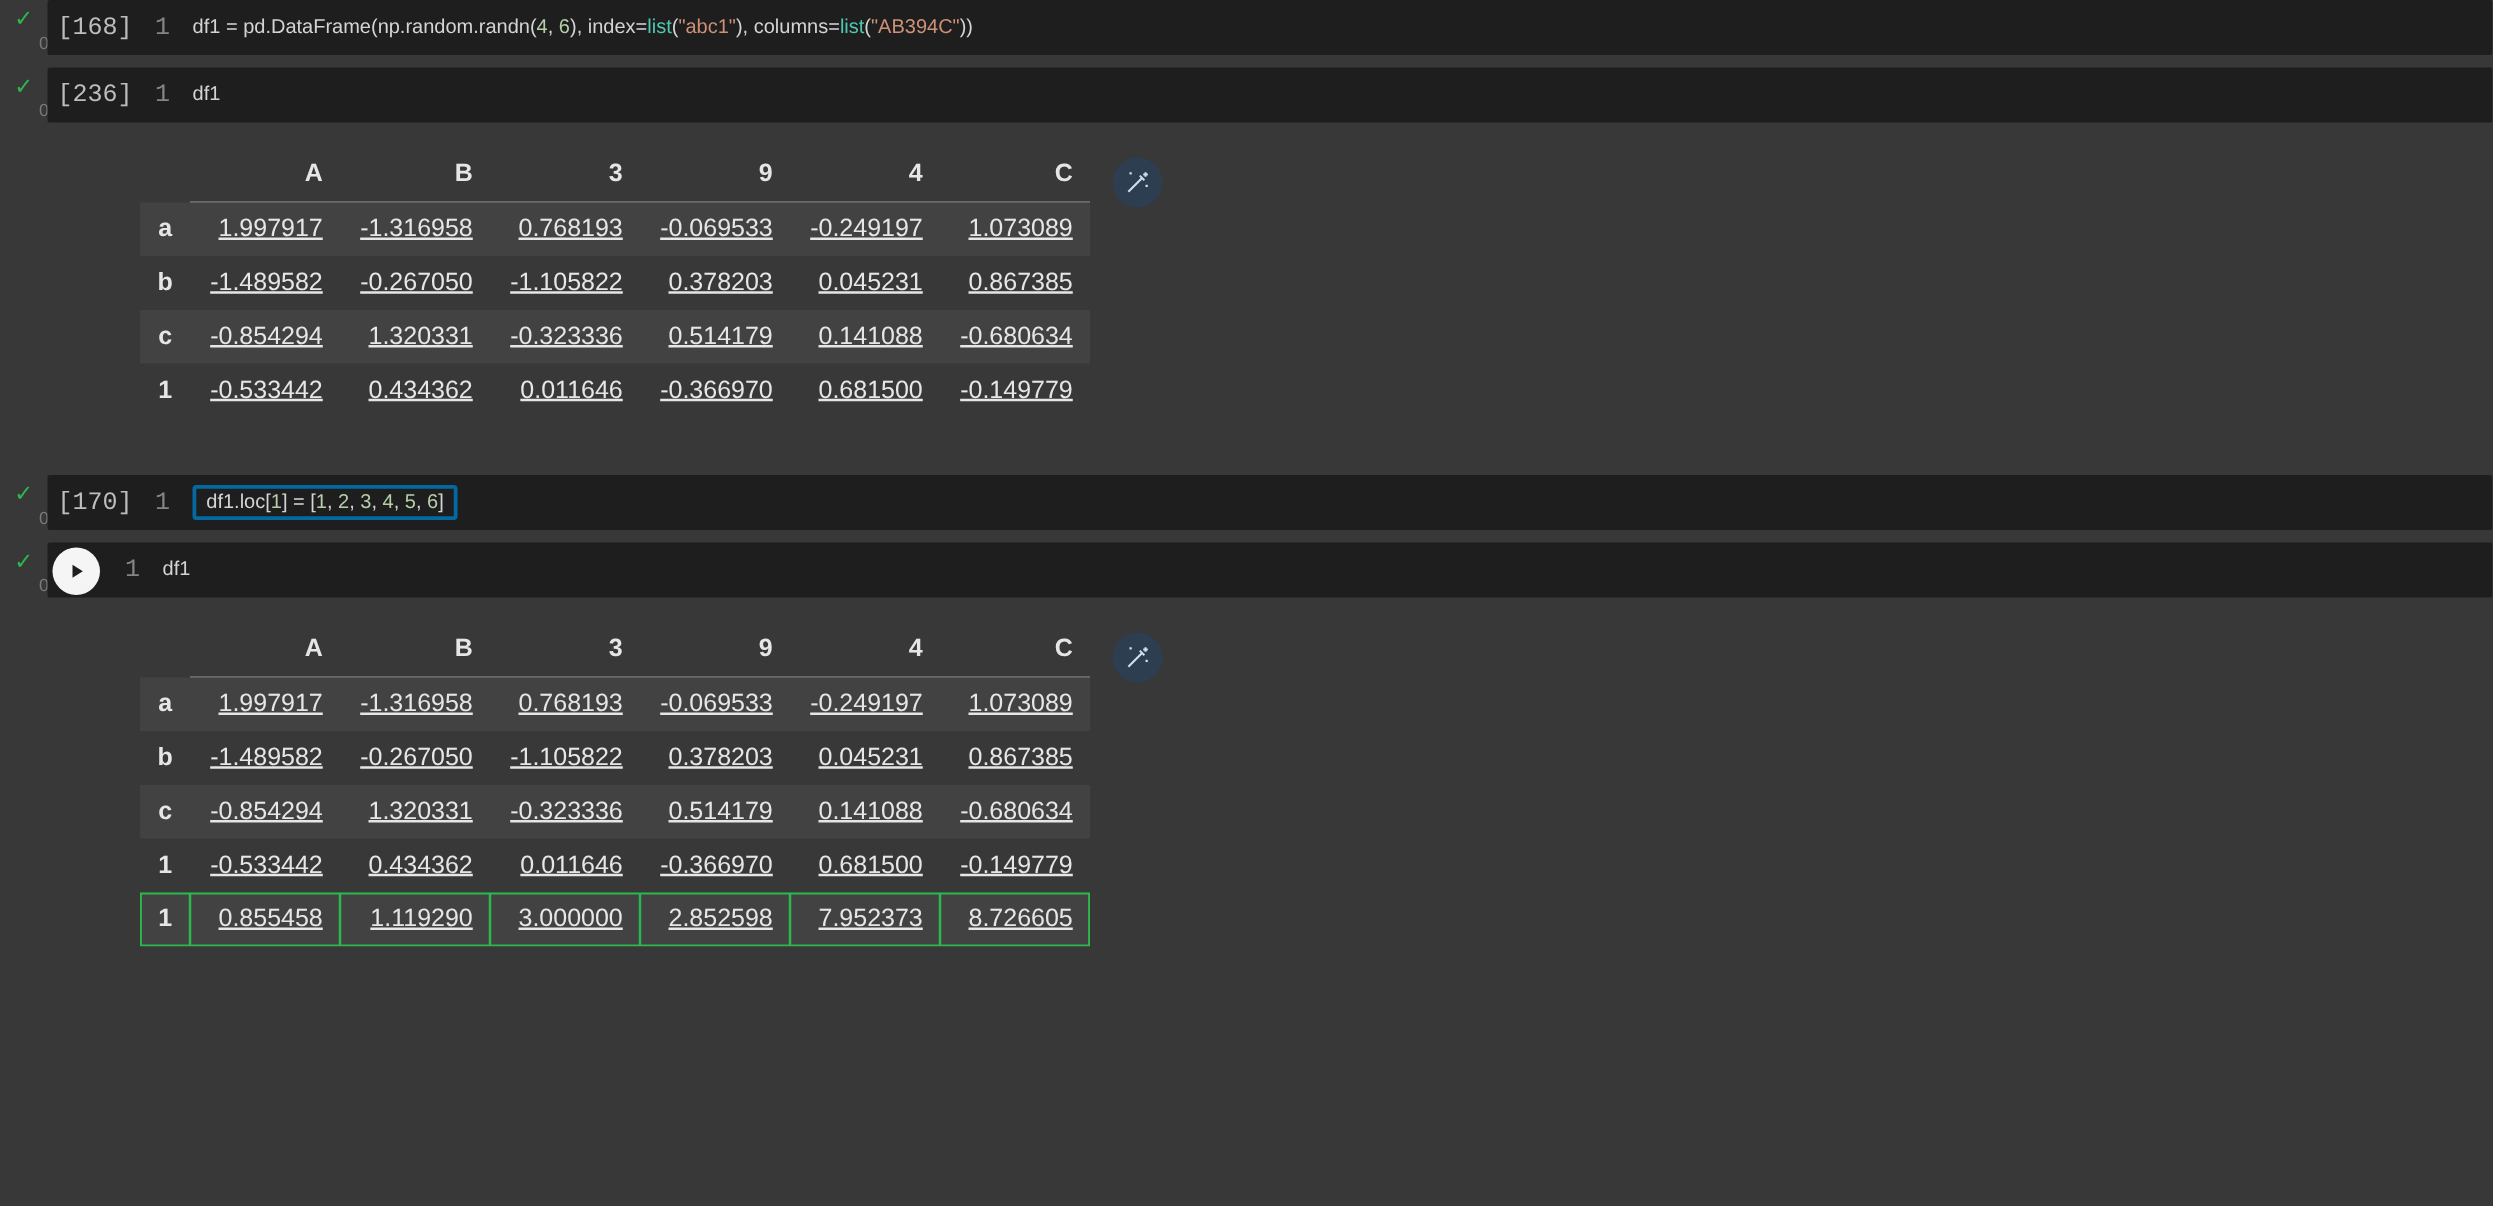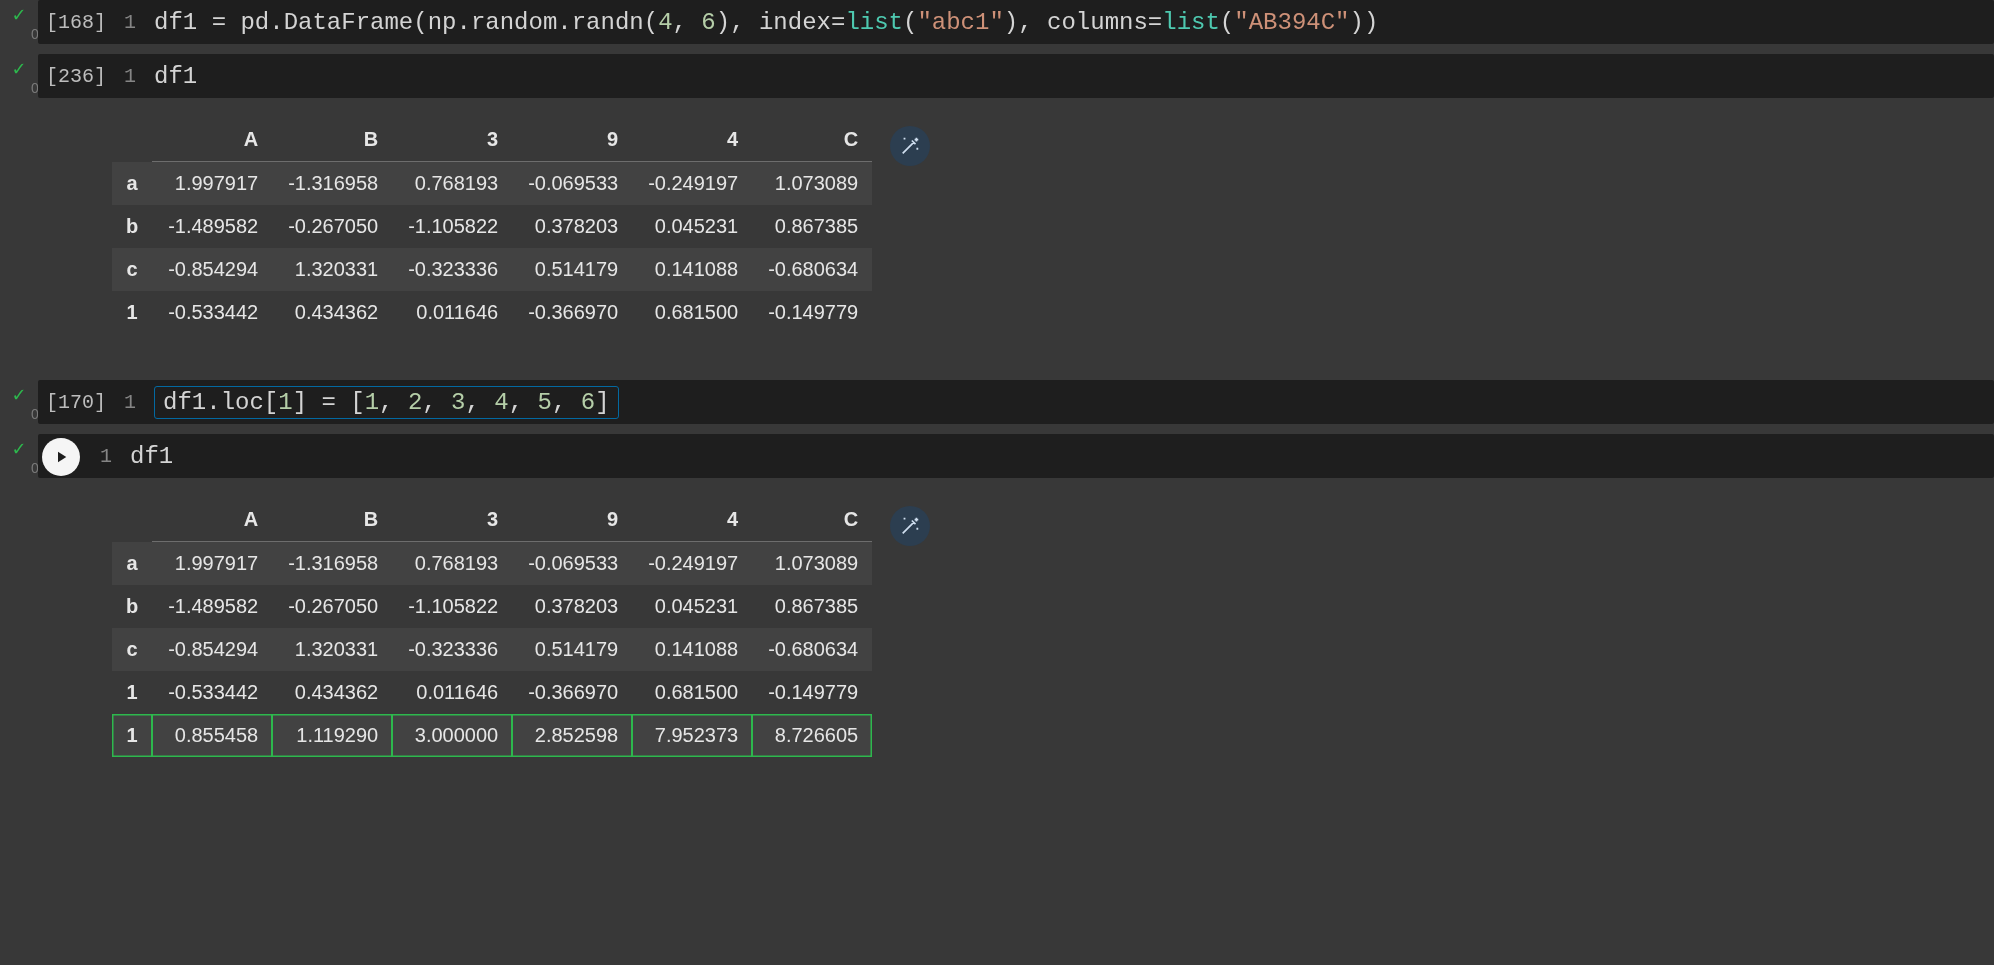--- a/index.html
+++ b/index.html
@@ -55,31 +55,31 @@
     text-align: left;
   }
   .line-num {
     color: #858585;
     font-family: Consolas, "Courier New", monospace;
     font-size: 20px;
     padding: 0 18px 0 8px;
     user-select: none;
   }
   .code {
-    font-family: Liberation Mono, monospace;
-    font-size: 24px;
+    font-family: Liberation Sans, sans-serif;
+    font-size: 16px;
     color: #d4d4d4;
     white-space: pre;
     flex: 1;
   }
   .code .fn { color: #4ec9b0; }
   .code .str { color: #ce9178; }
   .code .num { color: #b5cea8; }
   .code.boxed {
-    border: 1px solid #0369a1;
+    border: 3px solid #0369a1;
     border-radius: 3px;
     padding: 2px 8px;
     flex: 0 1 auto;
   }
   .run-btn {
     width: 38px;
     height: 38px;
     border-radius: 50%;
     background: #f5f5f5;
     display: flex;
@@ -114,20 +114,21 @@
     font-weight: 700;
     text-align: center;
     padding: 10px 14px;
     min-width: 36px;
   }
   table.df tbody td {
     text-align: right;
     padding: 10px 14px;
     font-variant-numeric: tabular-nums;
     min-width: 120px;
+    text-decoration: underline;
   }
   table.df tbody tr.odd { background: #424242; }
   table.df tbody tr.even { background: #383838; }
   table.df tbody tr.highlight td,
   table.df tbody tr.highlight th {
     outline: 1px solid #2db84d;
     outline-offset: -1px;
   }
   table.df tbody tr.highlight {
     box-shadow: inset 0 0 0 1.5px #2db84d;

